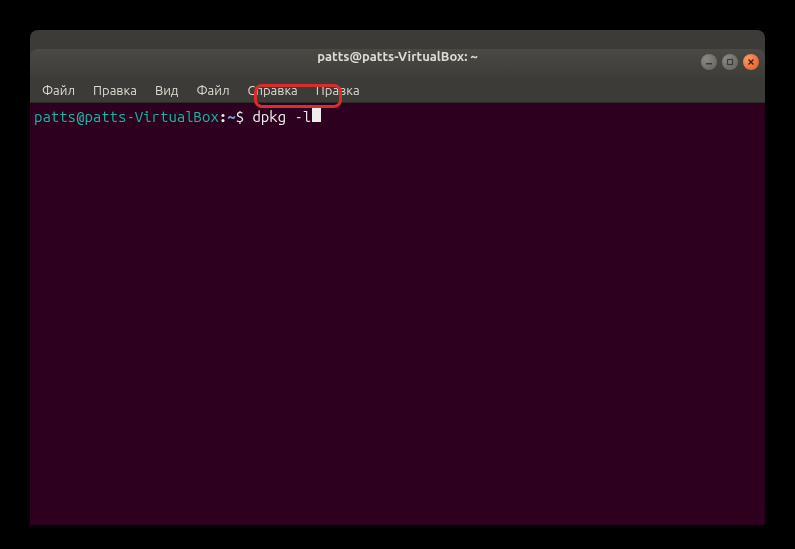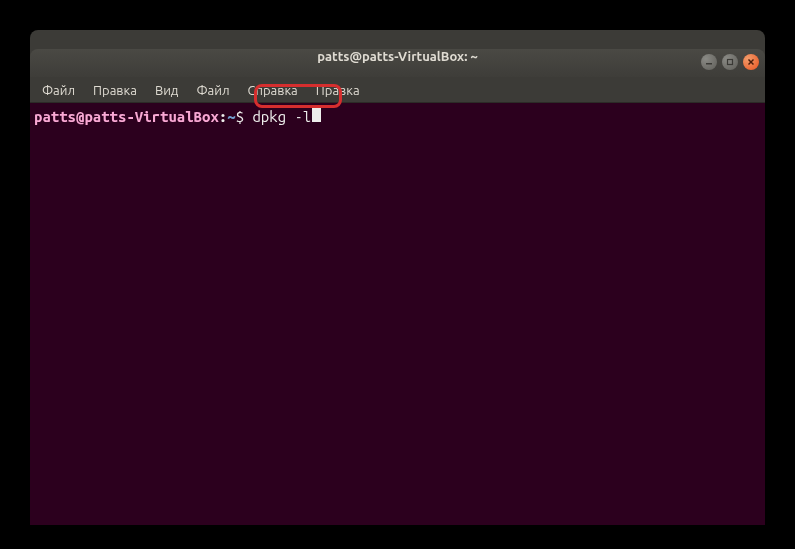--- a/index.html
+++ b/index.html
@@ -100,22 +100,22 @@
       position: relative;
     }
     
     .prompt-line {
       display: flex;
       align-items: baseline;
       white-space: pre;
     }
     
     .prompt-user {
-      color: #f9a8d4;
-      font-weight: bold;
+      color: #14b8a6;
+      font-weight: normal;
     }
     
     .prompt-colon {
       color: #eeeeec;
       font-weight: bold;
     }
     
     .prompt-path {
       color: #729fcf;
       font-weight: bold;

